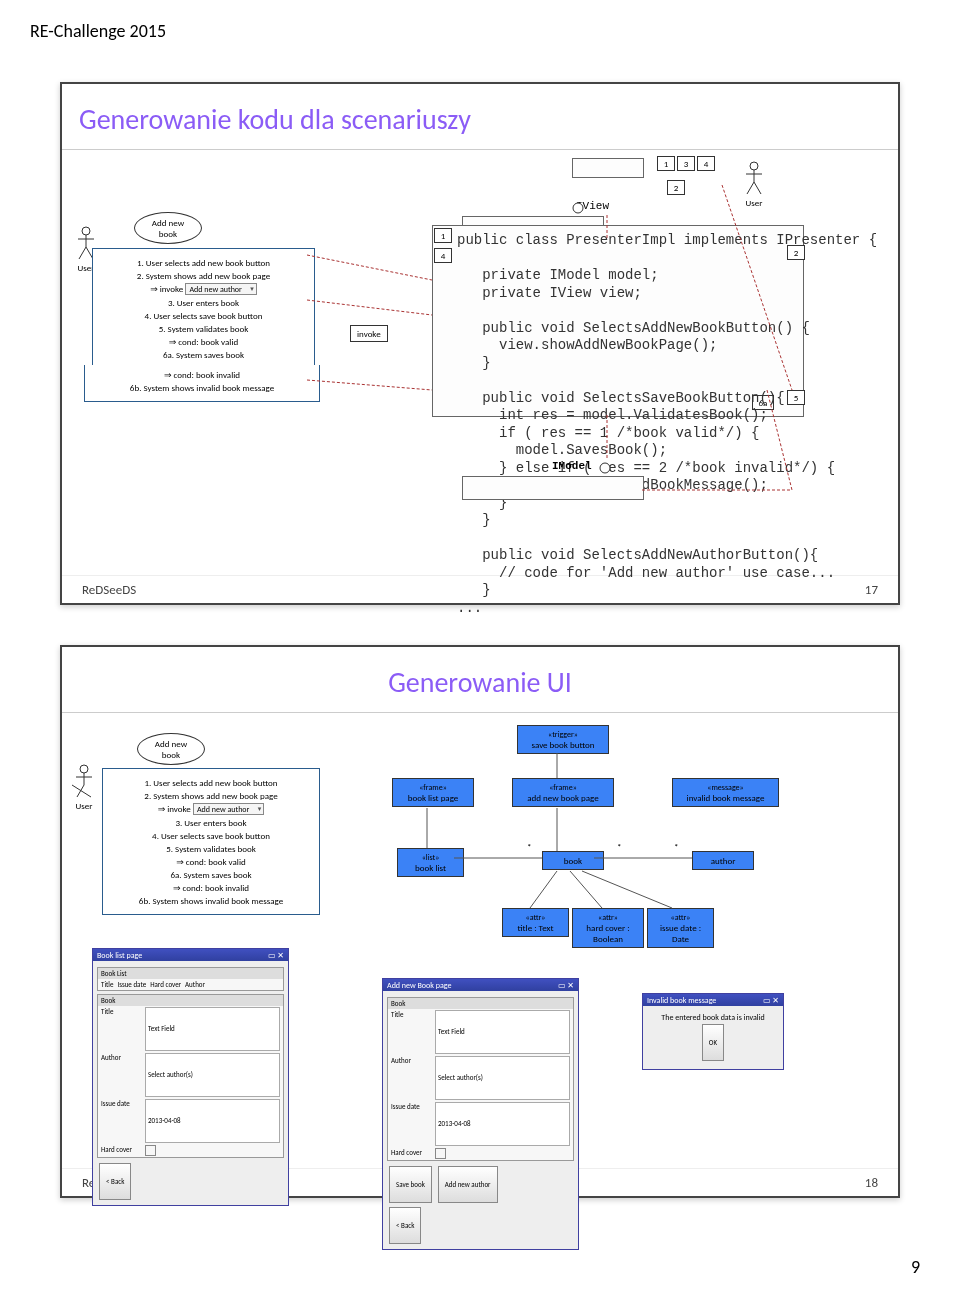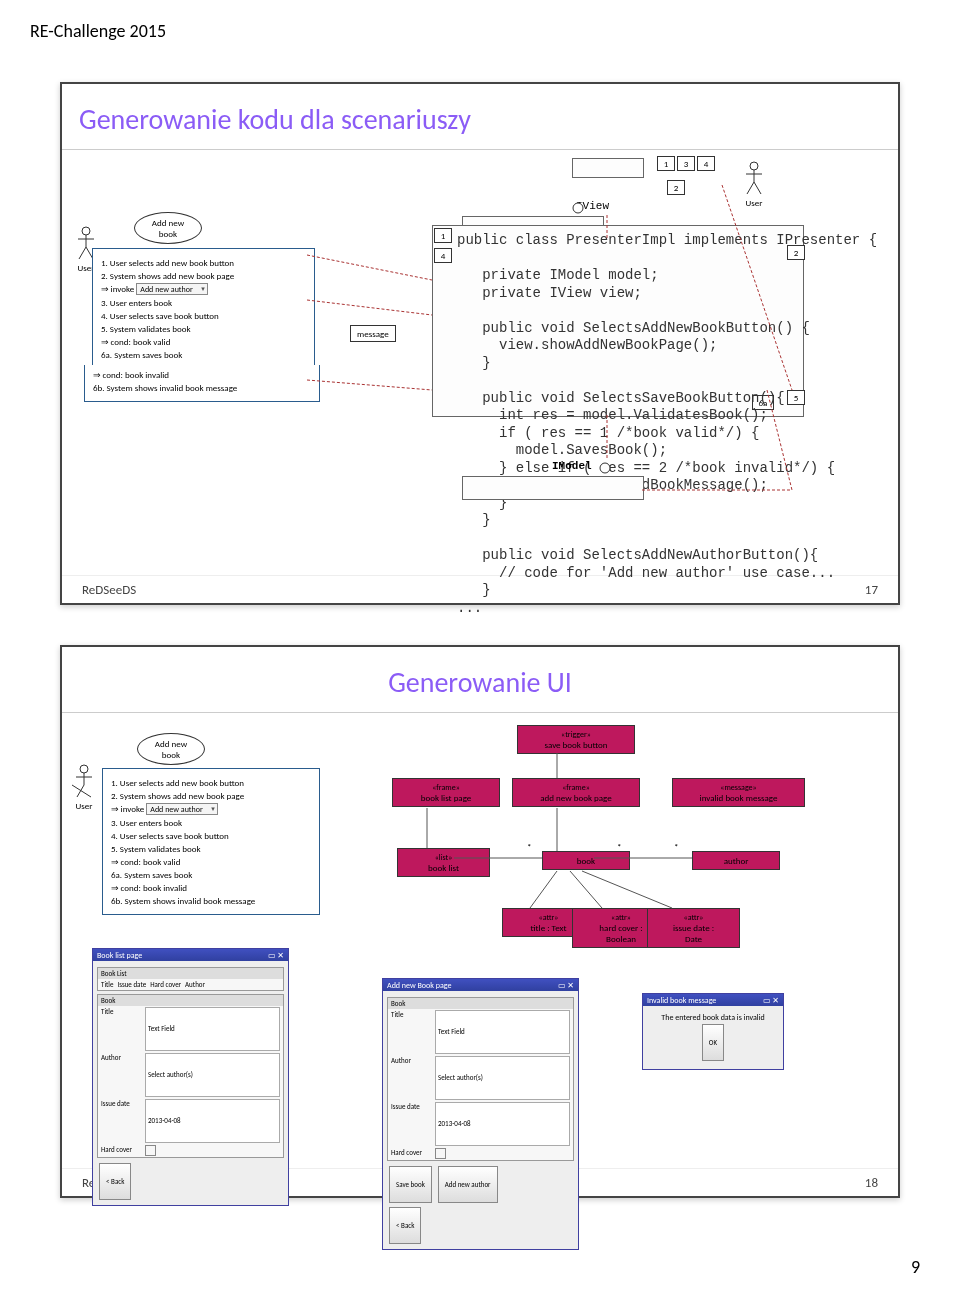--- a/index.html
+++ b/index.html
@@ -74,21 +74,21 @@
   width: 50px;
 }
 .scenario-box {
   position: absolute;
   border: 1.5px solid #2a5c8d;
   background: #fff;
   font-size: 9px;
   padding: 6px 8px;
   width: 205px;
 }
-.scenario-box .line { margin: 2px 0; }
+.scenario-box .line { margin: 2px 0; text-align: center; }
 .combo {
   display: inline-block;
   border: 1px solid #888;
   background: #f5f5f5;
   font-size: 8px;
   padding: 0 14px 0 3px;
   position: relative;
 }
 .combo::after {
   content: "▾";
@@ -122,24 +122,24 @@
 .comp-rect {
   position: absolute;
   border: 1px solid #666;
   background: #fdfdfd;
 }
 
 
 .uml-box {
   position: absolute;
   border: 1px solid #333;
-  background: #be185d;
+  background: #3b82f6;
   font-size: 9px;
   text-align: center;
-  padding: 3px 18px;
+  padding: 3px 5px;
 }
 .uml-box .stereo { display: block; font-size: 8px; }
 
 .mock-window {
   position: absolute;
   border: 1px solid #4040a0;
   background: #eee;
   font-size: 8px;
 }
 .mock-title {
@@ -224,21 +224,21 @@
         <div class="line">5. System validates book</div>
         <div class="line">⇒     cond: book valid</div>
         <div class="line">6a. System saves book</div>
       </div>
 
       <div class="scenario-box" style="left:22px; top:215px; width:218px; border-top:none; padding-top:2px;">
         <div class="line">⇒    cond: book invalid</div>
         <div class="line">6b. System shows invalid book message</div>
       </div>
 
-      <div class="small-box" style="left:288px; top:175px; padding:2px 6px;">message</div>
+      <div class="small-box" style="left:288px; top:175px; padding:2px 6px;">invoke</div>
 
       <div class="comp-rect" style="left:510px; top:8px; width:70px; height:18px;"></div>
       <div class="small-box" style="left:595px; top:6px; width:10px;">1</div>
       <div class="small-box" style="left:615px; top:6px; width:10px;">3</div>
       <div class="small-box" style="left:635px; top:6px; width:10px;">4</div>
       <div class="small-box" style="left:605px; top:30px; width:10px;">2</div>
 
       <div class="stick" style="left:680px; top:10px;">
         <svg viewBox="0 0 24 36">
             <circle cx="12" cy="6" r="4" fill="none" stroke="#333"></circle>

